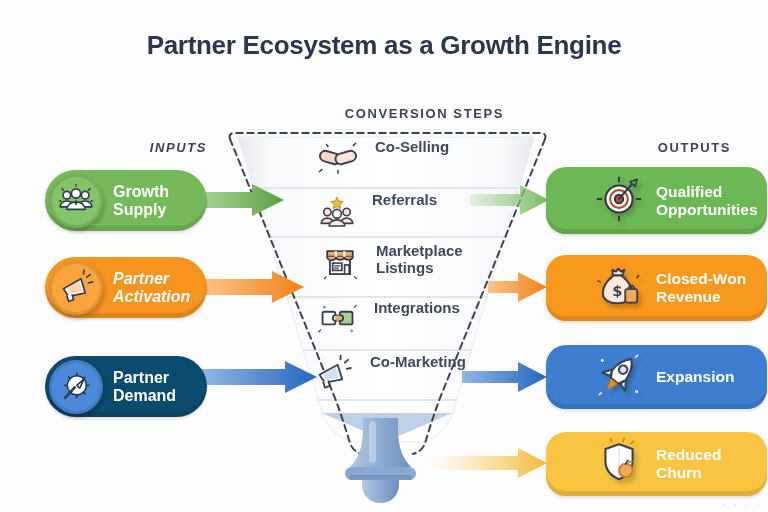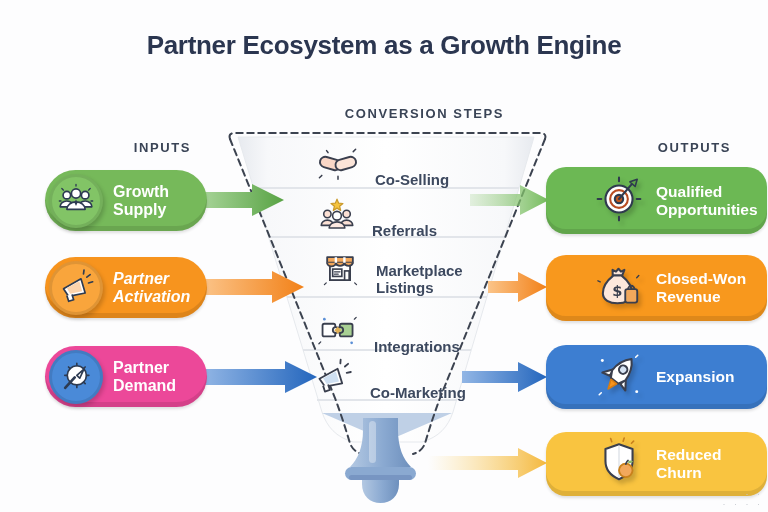--- a/index.html
+++ b/index.html
@@ -2,43 +2,43 @@
 <html><head>
 <meta charset="utf-8">
 <style>
   html,body{margin:0;padding:0;background:#fff;}
   .canvas{position:relative;width:768px;height:512px;background:#fdfdfe;overflow:hidden;
           font-family:"Liberation Sans",sans-serif;}
   .title{position:absolute;top:30px;left:0;width:768px;text-align:center;
          font-size:26px;font-weight:800;letter-spacing:-0.3px;color:#2b3650;margin:0;}
   .col-head{position:absolute;font-size:13px;font-weight:bold;letter-spacing:1.6px;
             color:#3a4456;text-align:right;}
-  .inputs-head{left:29px;width:162px;top:140px;}
+  .inputs-head{left:45px;width:162px;top:140px;font-style:italic;}
   .conv-head{left:264px;width:240px;top:106px;}
   .outputs-head{left:546px;width:185px;top:140px;}
   .bg{position:absolute;left:0;top:0;}
 
   
   .pill{position:absolute;left:45px;width:162px;height:61px;border-radius:31px;
         display:flex;align-items:center;
         box-shadow:inset 0 -5px 0 rgba(0,0,0,0.10), 0 2px 3px rgba(0,0,0,0.12);}
   .pill-green{background:#76b95a;top:170px;}
   .pill-orange{background:#f7941e;top:257px;font-style:italic;}
-  .pill-blue{background:#ec4899;top:346px;}
+  .pill-blue{background:#0c4a6e;top:356px;}
   .badge{width:54px;height:54px;border-radius:50%;margin-left:4px;flex:0 0 auto;
          display:flex;align-items:center;justify-content:center;
          box-shadow:inset 0 0 0 3px rgba(0,0,0,0.10), 2px 3px 4px rgba(0,0,0,0.18);}
   .pill-green .badge{background:#82c466;}
   .pill-orange .badge{background:#f9a53c;}
   .pill-blue .badge{background:#4a8ad8;}
   .pill-label{color:#fff;font-size:16px;font-weight:bold;line-height:1.12;
               margin-left:10px;width:92px;}
 
   
-  .frow{position:absolute;display:flex;align-items:flex-end;}
+  .frow{position:absolute;display:flex;align-items:flex-start;}
   .frow .ficon{flex:0 0 auto;}
   .frow-label{font-size:15px;font-weight:bold;color:#3d495f;line-height:1.15;
               margin-left:14px;width:100px;}
   .frow1{left:315px;top:138px;height:50px;}
   .frow2{left:316px;top:191px;height:48px;}
   .frow3{left:318px;top:242px;height:54px;}
   .frow4{left:316px;top:299px;height:56px;}
   .frow5{left:312px;top:353px;height:48px;}
 
   

